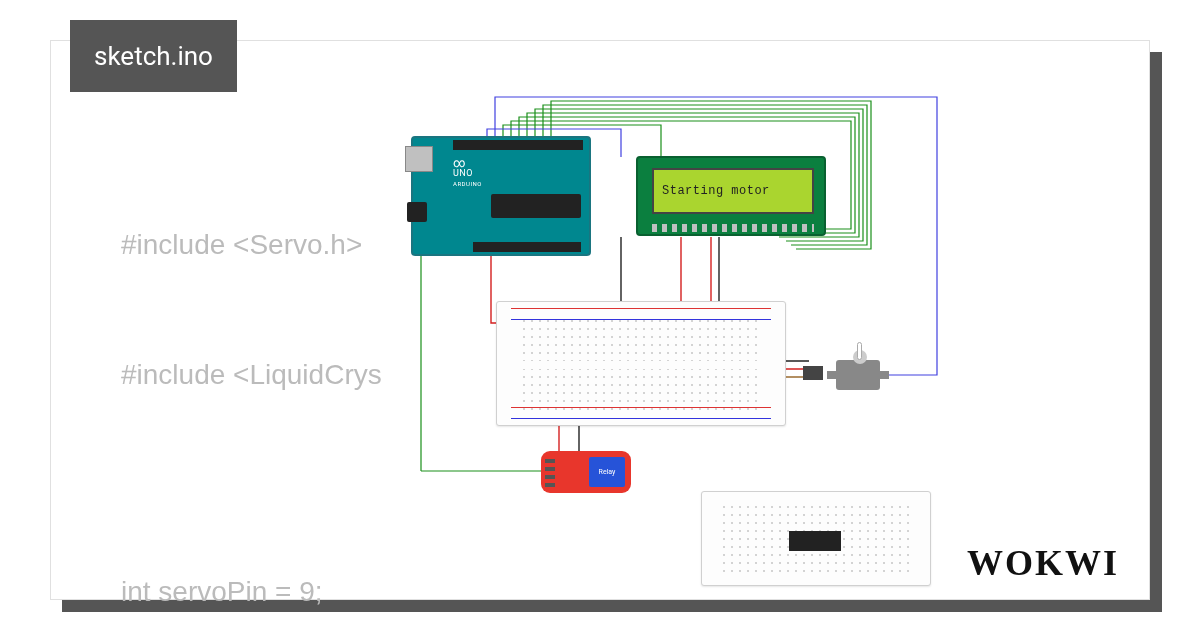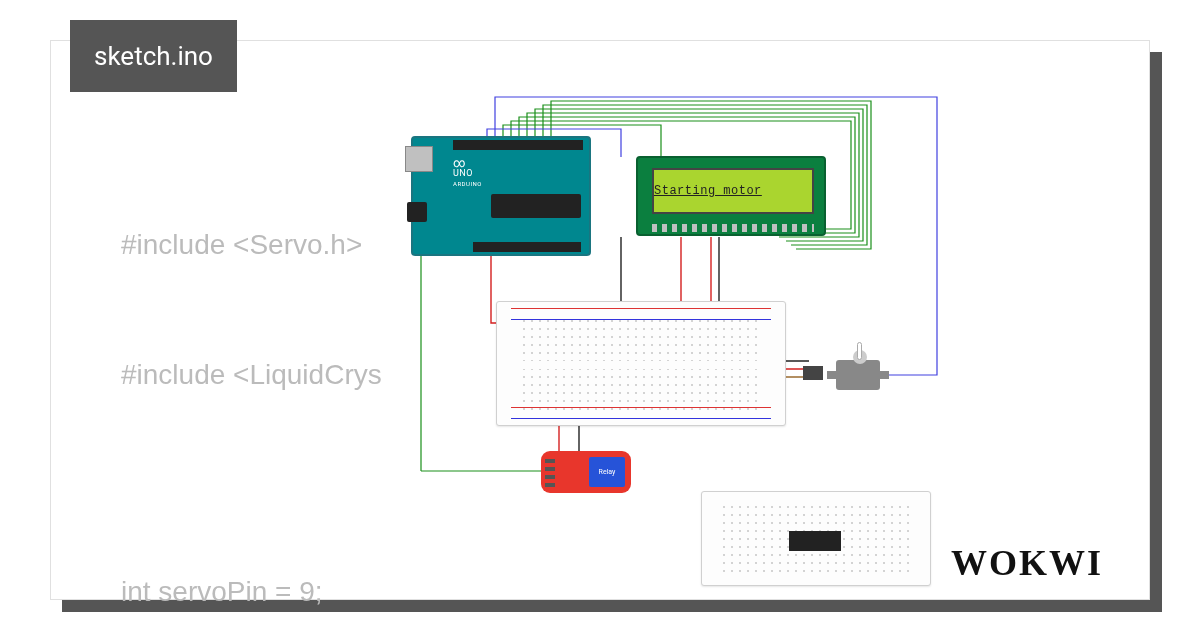--- a/index.html
+++ b/index.html
@@ -112,25 +112,25 @@
     border: 2px solid #096030;
   }
   .lcd .screen {
     position: absolute;
     left: 14px; top: 10px;
     width: 162px; height: 46px;
     background: #aad52f;
     border: 2px solid #444;
     display: flex;
     align-items: center;
+    padding-left: 8px;
     font-family: 'Courier New', monospace;
     font-size: 12px;
     color: #222;
     letter-spacing: 0.5px;
-    text-decoration: underline;
   }
   .lcd .pins {
     position: absolute;
     bottom: 2px; left: 14px;
     width: 162px; height: 8px;
     background: repeating-linear-gradient(90deg, #c0c0c0 0 5px, transparent 5px 10px);
   }
   
   .breadboard {
     position: absolute;
@@ -238,21 +238,21 @@
   }
   
   .wires {
     position: absolute;
     left: 0; top: 0;
     width: 780px; height: 500px;
     pointer-events: none;
   }
   .logo {
     position: absolute;
-    right: 46px; bottom: 15px;
+    right: 30px; bottom: 15px;
     font-family: 'Brush Script MT', cursive;
     font-size: 36px;
     letter-spacing: 2px;
     color: #111;
     font-weight: bold;
   }
 </style>
 </head>
 <body>
 

